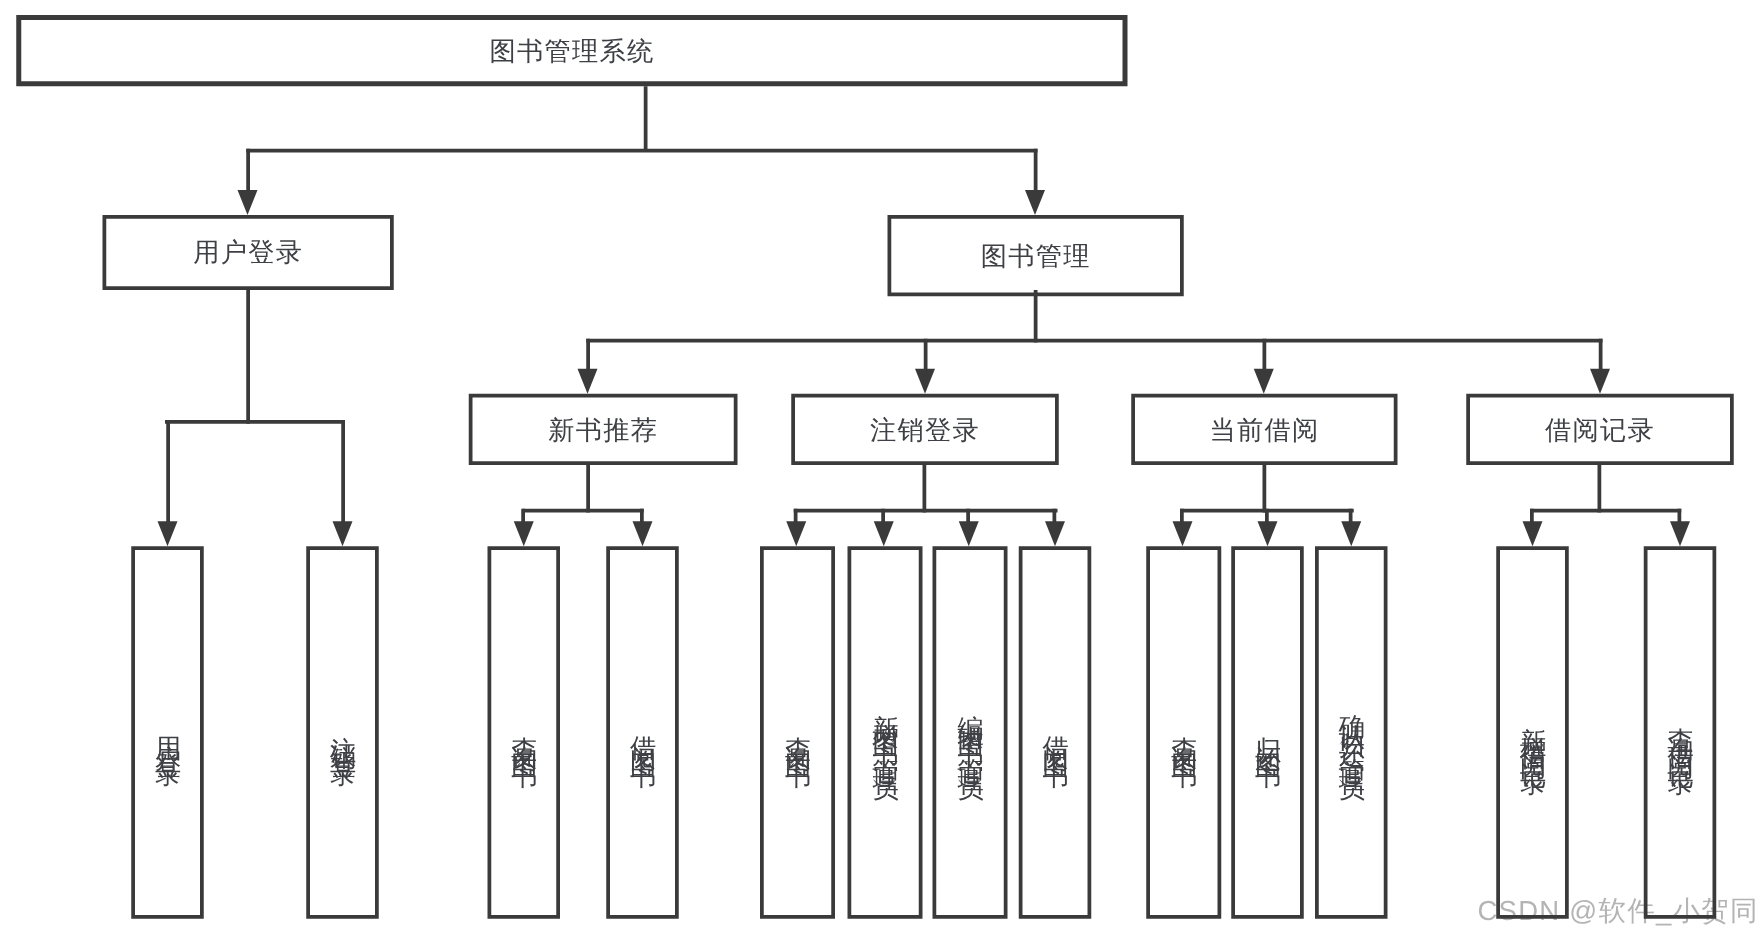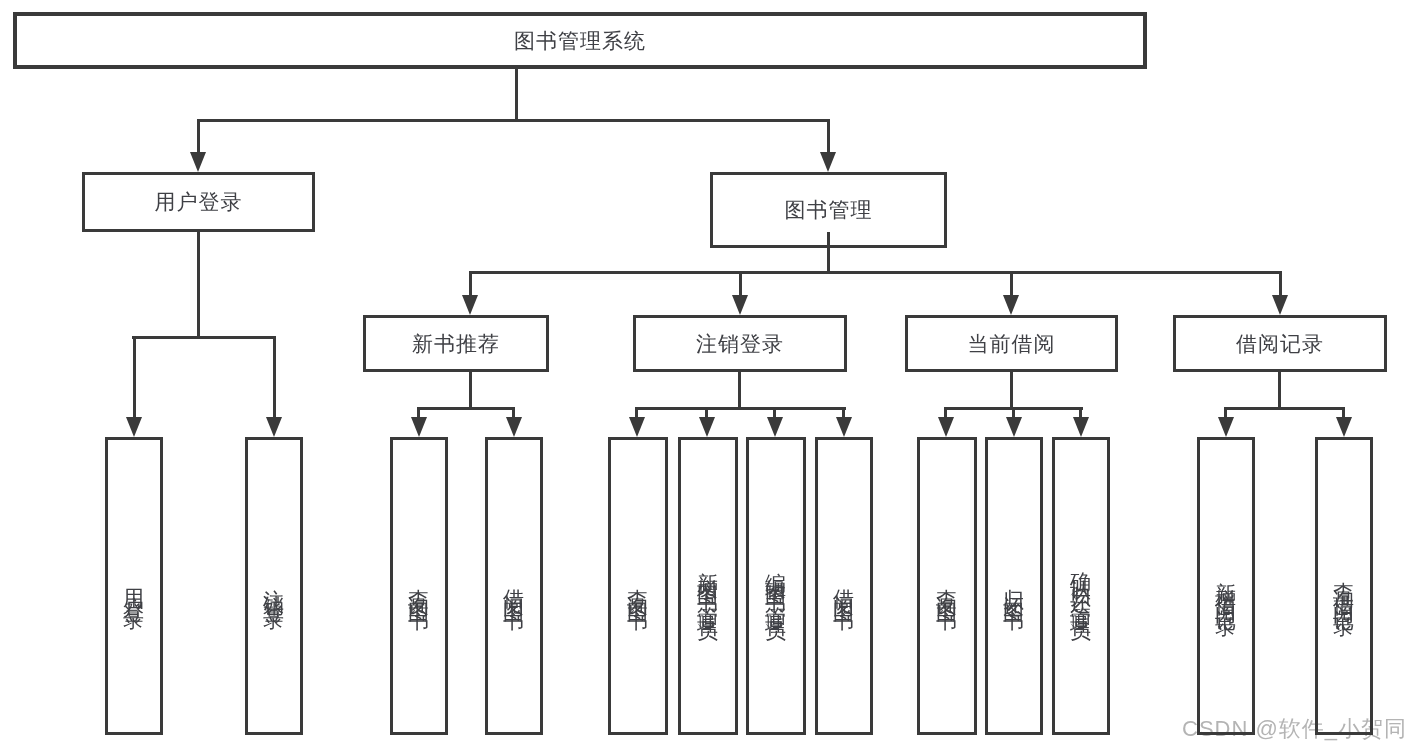--- a/index.html
+++ b/index.html
@@ -118,32 +118,32 @@
   <div class="v" style="left:1079px;top:407px;height:14px;"></div>
   <div class="a" style="left:1073px;top:417px;"></div>
 
   <div class="v" style="left:1278px;top:372px;height:38px;"></div>
   <div class="h" style="left:1224px;top:407px;width:121px;"></div>
   <div class="v" style="left:1224px;top:407px;height:14px;"></div>
   <div class="a" style="left:1218px;top:417px;"></div>
   <div class="v" style="left:1342px;top:407px;height:14px;"></div>
   <div class="a" style="left:1336px;top:417px;"></div>
 
-  <div class="box" style="left:13px;top:12px;width:1134px;height:57px;border-width:4px;">
+  <div class="box" style="left:13px;top:12px;width:889px;height:57px;border-width:4px;">
     <span class="lbl">图书管理系统</span>
   </div>
 
   <div class="box" style="left:82px;top:172px;width:233px;height:60px;">
     <span class="lbl">用户登录</span>
   </div>
-  <div class="box" style="left:710px;top:172px;width:237px;height:76px;">
+  <div class="box" style="left:710px;top:172px;width:237px;height:65px;">
     <span class="lbl">图书管理</span>
   </div>
 
-  <div class="box" style="left:363px;top:315px;width:186px;height:57px;align-items:center;">
+  <div class="box" style="left:375px;top:315px;width:215px;height:57px;align-items:center;">
     <span class="lbl">新书推荐</span>
   </div>
   <div class="box" style="left:633px;top:315px;width:214px;height:57px;">
     <span class="lbl">注销登录</span>
   </div>
   <div class="box" style="left:1173px;top:315px;width:214px;height:57px;">
     <span class="lbl">借阅记录</span>
   </div>
   <div class="box" style="left:905px;top:315px;width:213px;height:57px;">
     <span class="lbl">当前借阅</span>

